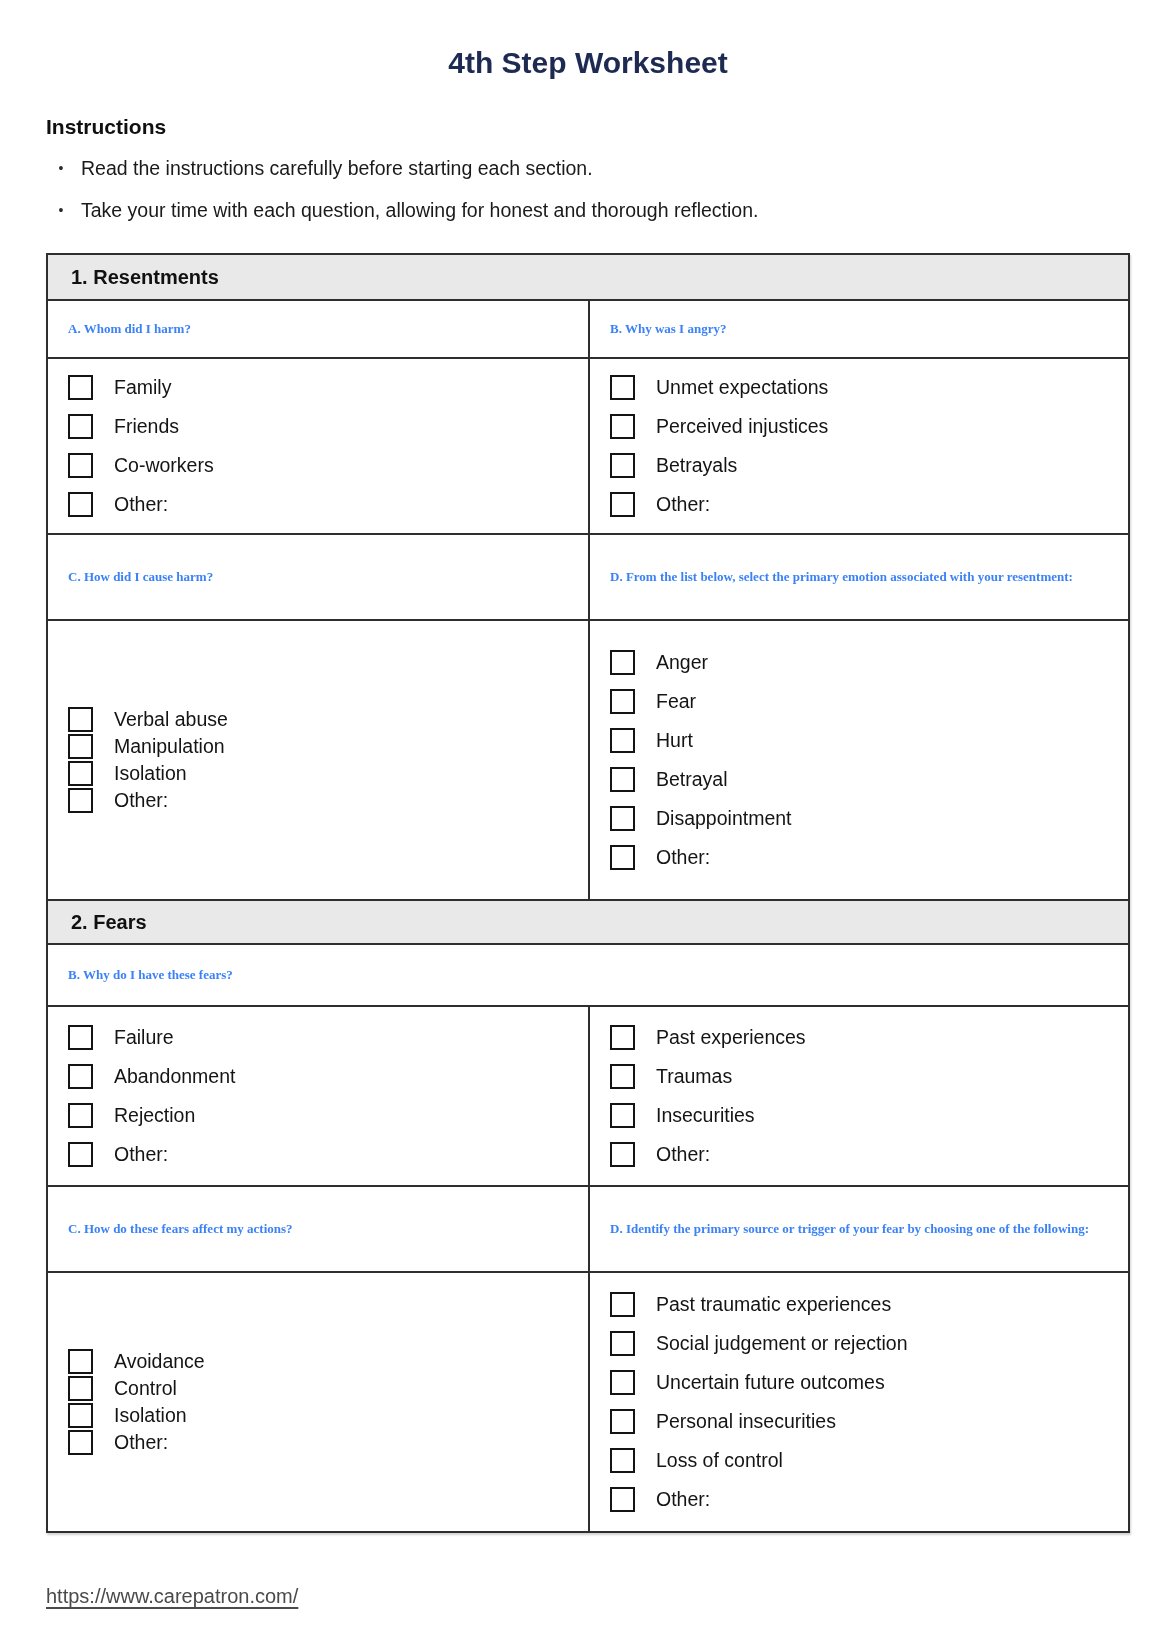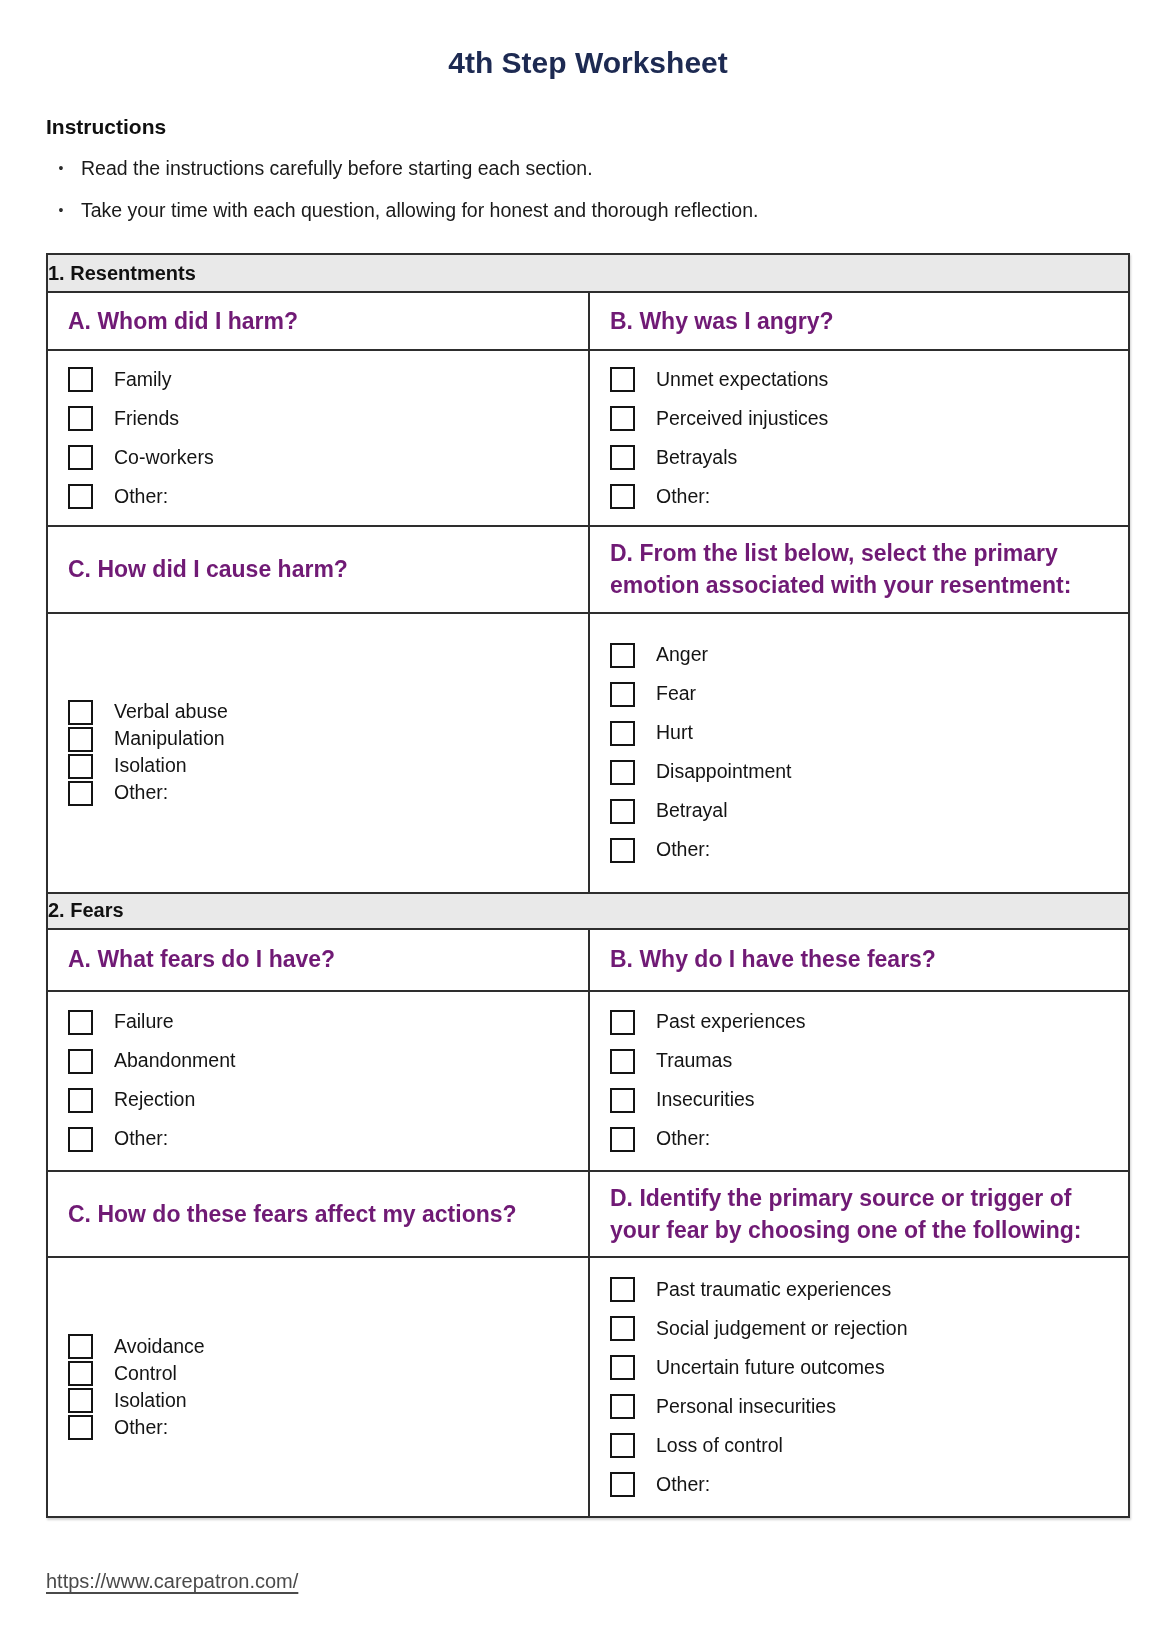--- a/index.html
+++ b/index.html
@@ -24,31 +24,31 @@
 
   .sheet {
     margin-top: 30px;
     border: 2px solid var(--line, #2e2e2e);
     box-shadow: 1px 2px 2px rgba(0,0,0,0.18);
   }
   .sheet > * + * { border-top: 2px solid var(--line, #2e2e2e); }
 
   .section-header {
     background: var(--header-bg, #e9e9e9);
-    height: 36px; display: flex; align-items: center;
-    box-sizing: border-box;
+    height: 44px; display: flex; align-items: center;
+    padding-left: 23px; box-sizing: border-box;
   }
   .section-title { font-size: 20px; font-weight: 700; color: #111; }
 
   .row { display: grid; grid-template-columns: 1fr 1fr; }
   .cell { box-sizing: border-box; min-width: 0; }
   .cell + .cell { border-left: 2px solid var(--line, #2e2e2e); }
 
   .qcell { display: flex; align-items: center; padding: 10px 32px 10px 20px; }
-  .question { font-size: 23px; font-weight: 700; line-height: 1.4; color: #701a75; }
+  .question { font-size: 13px; font-weight: 700; line-height: 1.4; color: #3b82f6; font-family: Liberation Serif, serif; }
 
   .ocell { display: flex; flex-direction: column; justify-content: center; gap: 14px; padding: 2px 20px; }
   .ocell.gap-lg { gap: 2px; }
 
   .h56  { min-height: 56px; }
   .h60  { min-height: 60px; }
   .h84  { min-height: 84px; }
   .h174 { min-height: 174px; }
   .h178 { min-height: 178px; }
   .h258 { min-height: 258px; }
@@ -192,41 +192,38 @@
         <label class="opt">
             <span class="checkbox" role="checkbox" aria-checked="false"></span>
             <span class="opt-label">Fear</span>
           </label>
         <label class="opt">
             <span class="checkbox" role="checkbox" aria-checked="false"></span>
             <span class="opt-label">Hurt</span>
           </label>
         <label class="opt">
             <span class="checkbox" role="checkbox" aria-checked="false"></span>
+            <span class="opt-label">Betrayal</span>
+          </label>
+        <label class="opt">
+            <span class="checkbox" role="checkbox" aria-checked="false"></span>
             <span class="opt-label">Disappointment</span>
-          </label>
-        <label class="opt">
-            <span class="checkbox" role="checkbox" aria-checked="false"></span>
-            <span class="opt-label">Betrayal</span>
           </label>
         <label class="opt">
             <span class="checkbox" role="checkbox" aria-checked="false"></span>
             <span class="opt-label">Other:</span>
           </label>
       </div>
     </div>
 
     <div class="section-header">
       <span class="section-title">2. Fears</span>
     </div>
 
     <div class="row h60">
-      <div class="cell qcell">
-        <div class="question">A. What fears do I have?</div>
-      </div>
       <div class="cell qcell">
         <div class="question">B. Why do I have these fears?</div>
       </div>
     </div>
 
     <div class="row h178">
       <div class="cell ocell">
         <label class="opt">
             <span class="checkbox" role="checkbox" aria-checked="false"></span>
             <span class="opt-label">Failure</span>

